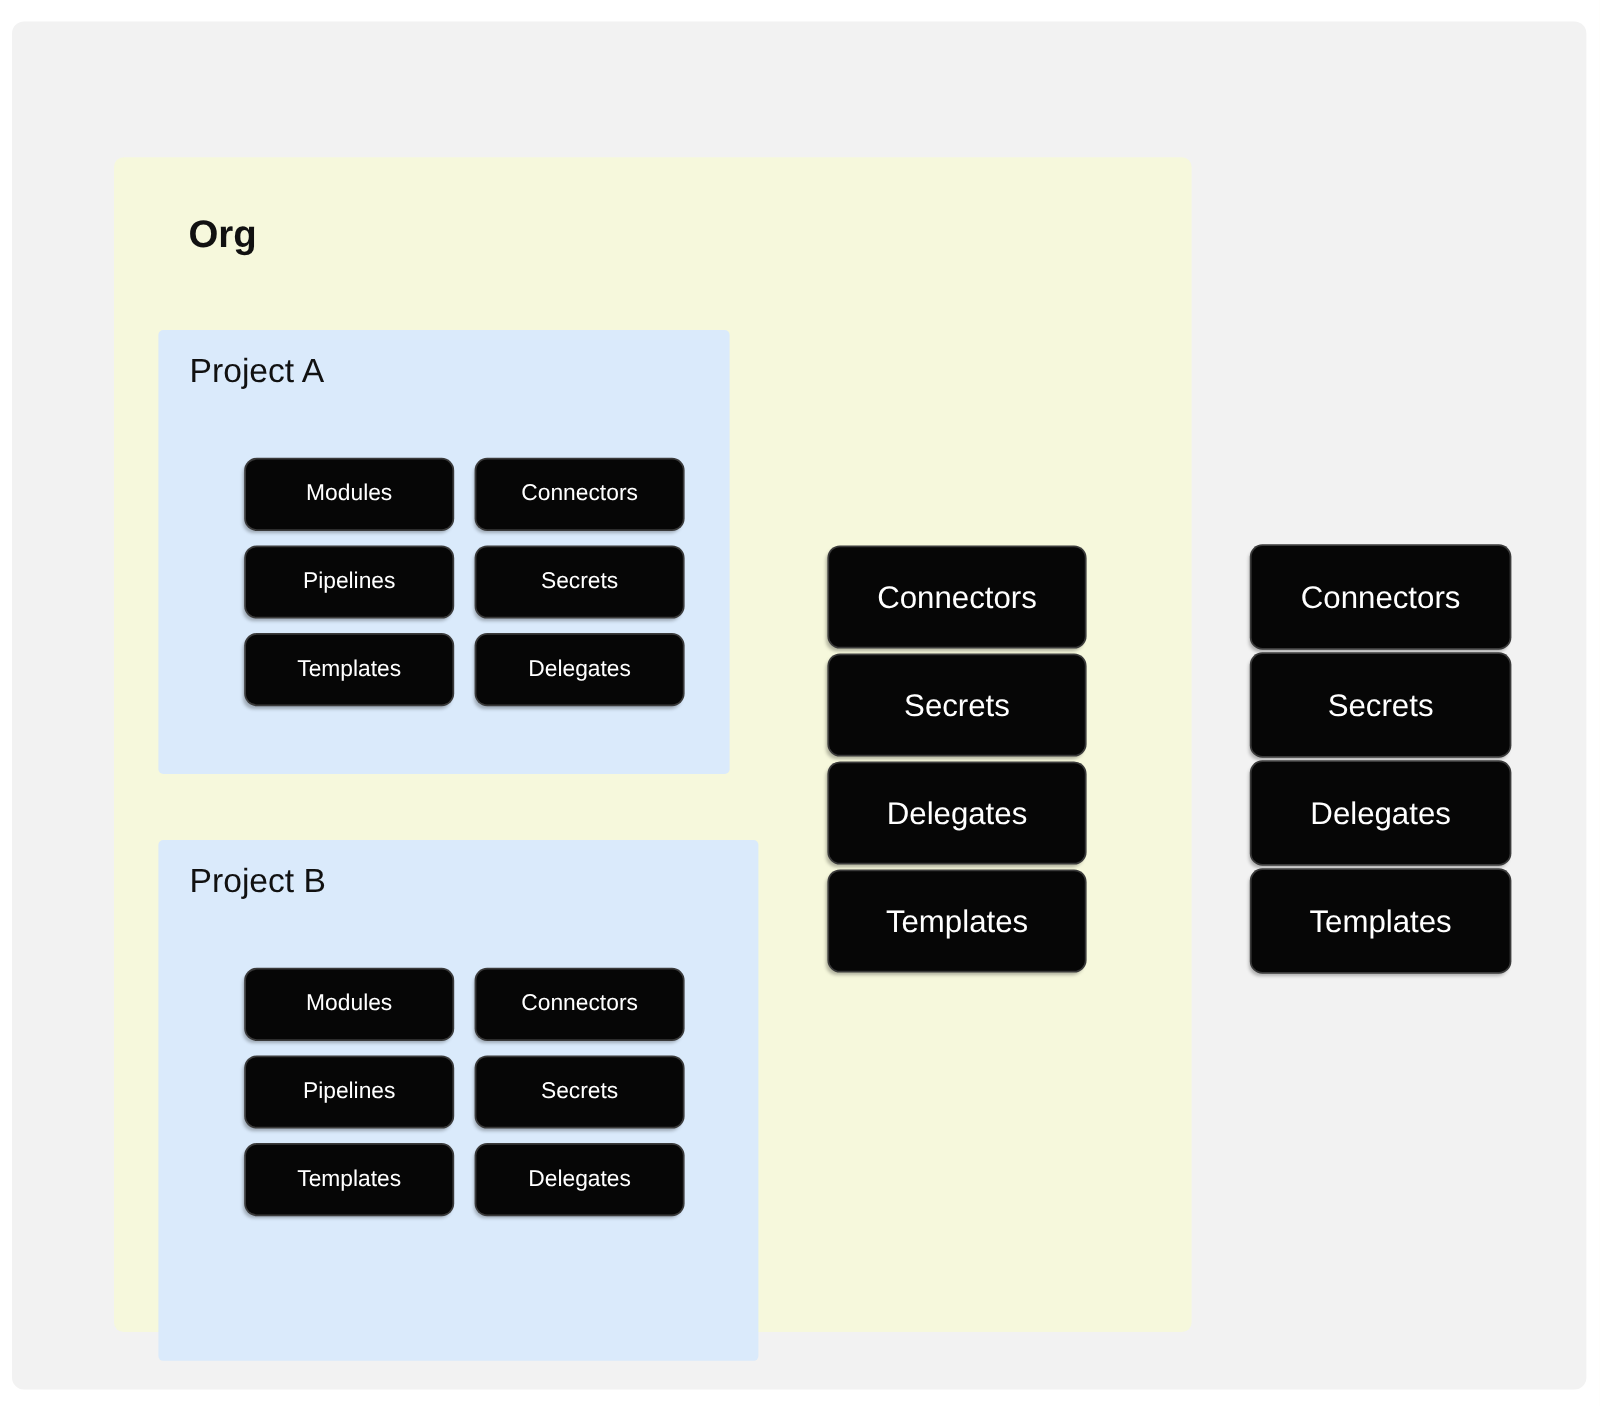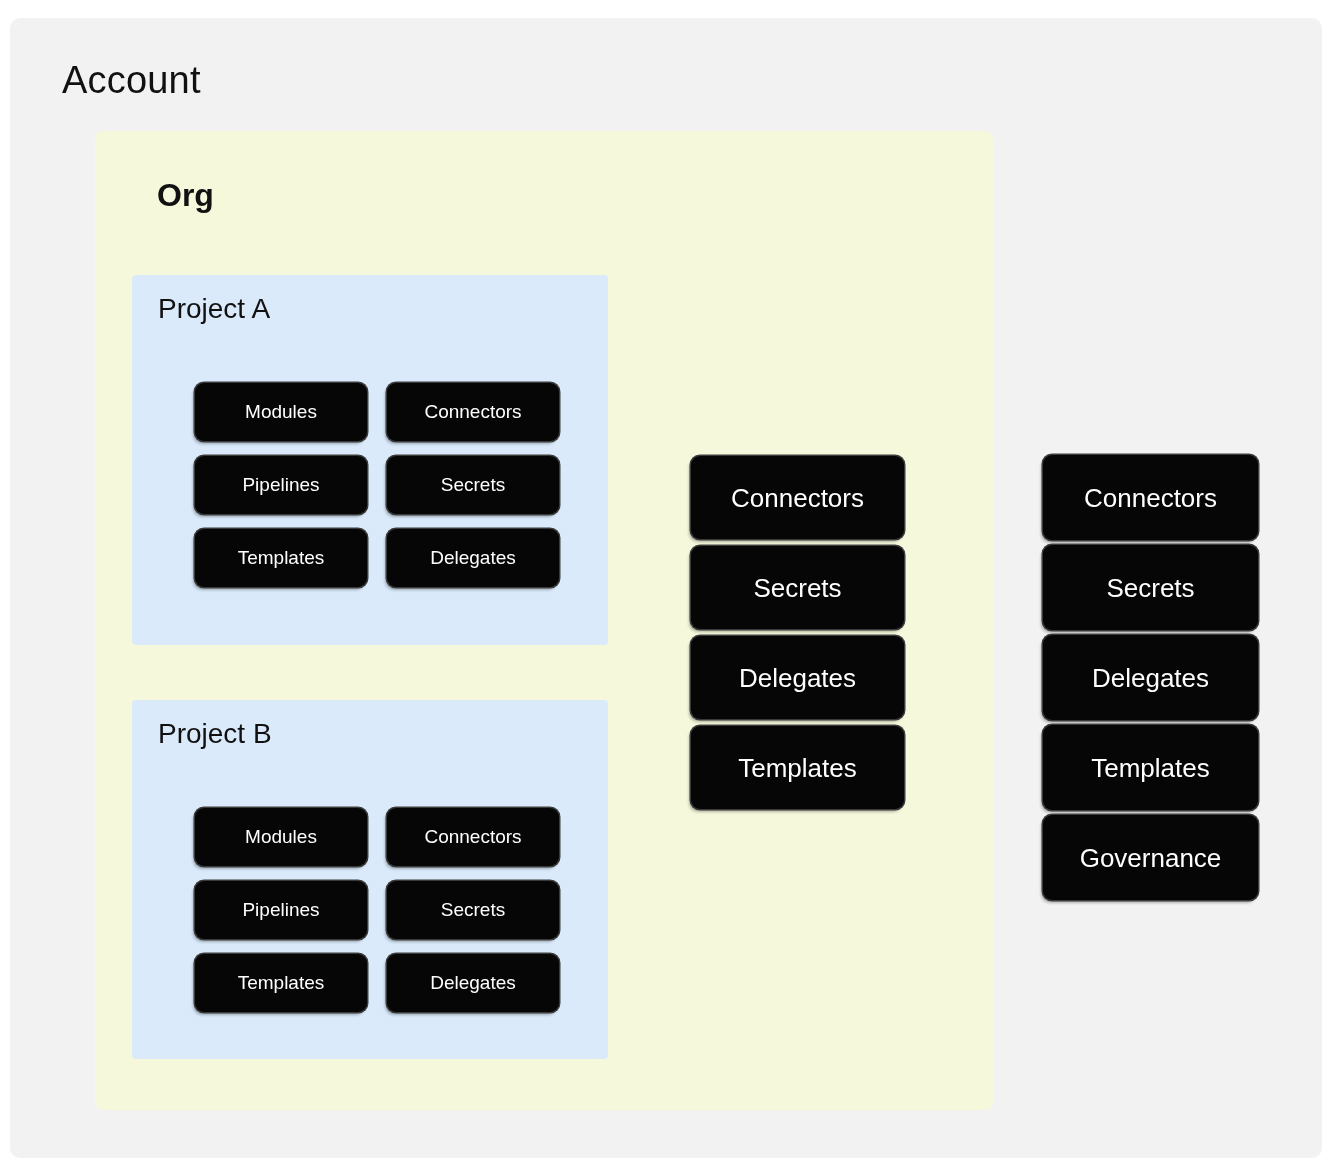--- a/index.html
+++ b/index.html
@@ -64,36 +64,36 @@
   }
 
   .project-box {
     position: absolute;
     left: 37px;
     width: 476px;
     background: #daeafb;
     border-radius: 4px;
   }
   .project-a { top: 144px; height: 370px; }
-  .project-b { top: 569px; height: 359px; }
+  .project-b { top: 569px; height: 434px; padding-left: 24px; }
 
   .project-title {
     position: absolute;
     left: 26px;
     top: 16px;
     font-size: 28px;
     line-height: 36px;
     color: #111111;
     font-weight: 400;
   }
 
   
   .chip-grid {
     position: absolute;
-    left: 63px;
+    left: 73px;
     top: 108px;
     width: 370px;
     display: grid;
     grid-template-columns: 172px 172px;
     grid-auto-rows: 58px;
     column-gap: 20px;
     row-gap: 15px;
   }
 
   
@@ -136,21 +136,20 @@
   }
   .col-account .chip { height: 85px; }
 </style>
 </head>
 <body>
 
 <div id="canvas">
 
   <div class="account-box">
 
-    <div class="account-title">Account</div>
 
     <div class="org-box">
 
       <div class="org-title">Org</div>
 
       <div class="project-box project-a">
         <div class="project-title">Project A</div>
         <div class="chip-grid">
           <div class="chip chip-sm">Modules</div>
           <div class="chip chip-sm">Connectors</div>
@@ -180,18 +179,17 @@
       <div class="chip chip-lg">Secrets</div>
       <div class="chip chip-lg">Delegates</div>
       <div class="chip chip-lg">Templates</div>
     </div>
 
     <div class="chip-column col-account">
       <div class="chip chip-lg">Connectors</div>
       <div class="chip chip-lg">Secrets</div>
       <div class="chip chip-lg">Delegates</div>
       <div class="chip chip-lg">Templates</div>
-      <div class="chip chip-lg">Governance</div>
     </div>
 
   </div>
 
 </div>
 
 </body></html>

